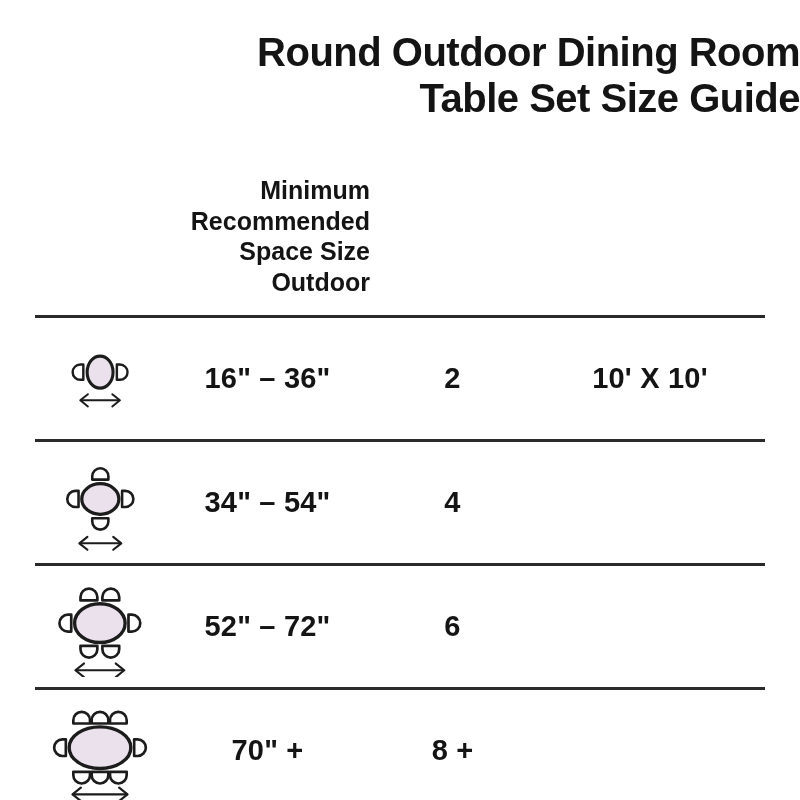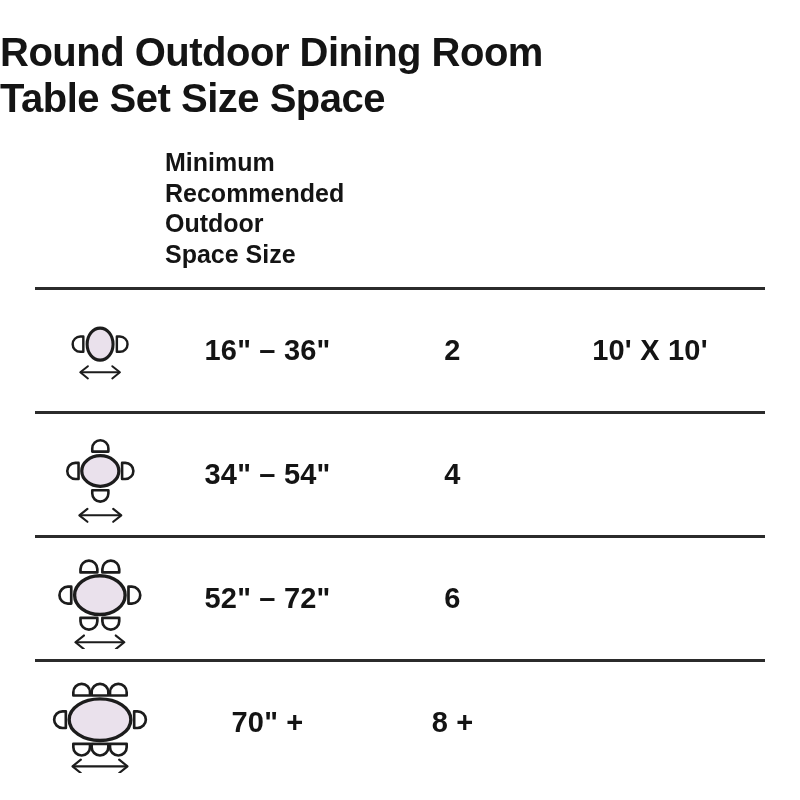--- a/index.html
+++ b/index.html
@@ -12,42 +12,43 @@
   *{box-sizing:border-box;margin:0;padding:0;}
   html,body{width:800px;height:800px;}
   body{
     background:var(--background);
     color:var(--text);
     font-family:"Liberation Sans","DejaVu Sans",sans-serif;
     overflow:hidden;
   }
   .page{padding-top:30px;}
   .title{
-    text-align:left;
+    text-align:right;
     font-size:40px;
     font-weight:800;
     line-height:1.14;
     letter-spacing:-0.5px;
   }
   .guide{margin:0 35px;}
   .grid{
     display:grid;
     grid-template-columns:130px 205px 165px 230px;
     align-items:center;
   }
   .header-row{
     min-height:118px;
     margin-top:26px;
     padding-bottom:18px;
   }
   .header-cell{
-    text-align:left;
+    text-align:right;
     font-size:25px;
     font-weight:700;
     line-height:1.22;
+    margin-top:28px;
   }
   .row{
     border-top:3px solid var(--divider);
     height:124px;
   }
   .cell{
     text-align:center;
     font-size:29px;
     font-weight:700;
     letter-spacing:0.2px;
@@ -77,32 +78,32 @@
     stroke-linejoin:round;
   }
 </style>
 </head>
 <body>
 
 <div class="page">
 
   <h1 class="title">
     <span style="display:block">Round Outdoor Dining Room</span>
-    <span style="display:block">Table Set Size Space</span>
+    <span style="display:block">Table Set Size Guide</span>
   </h1>
 
   <div class="guide">
 
     <div class="grid header-row">
       <div class="header-cell"></div>
       <div class="header-cell">
         <span style="display:block">Minimum</span>
         <span style="display:block">Recommended</span>
+        <span style="display:block">Space Size</span>
         <span style="display:block">Outdoor</span>
-        <span style="display:block">Space Size</span>
       </div>
     </div>
 
     <div class="grid row">
       <div class="icon-cell">
         <svg viewBox="0 0 100 84" height="64">
           <g>
             <path class="chair" d="M28 23 L24 23 A10 10 0 0 0 24 43 L28 43 Z"></path>
             <path class="chair" d="M72 23 L76 23 A10 10 0 0 1 76 43 L72 43 Z"></path>
           </g>

